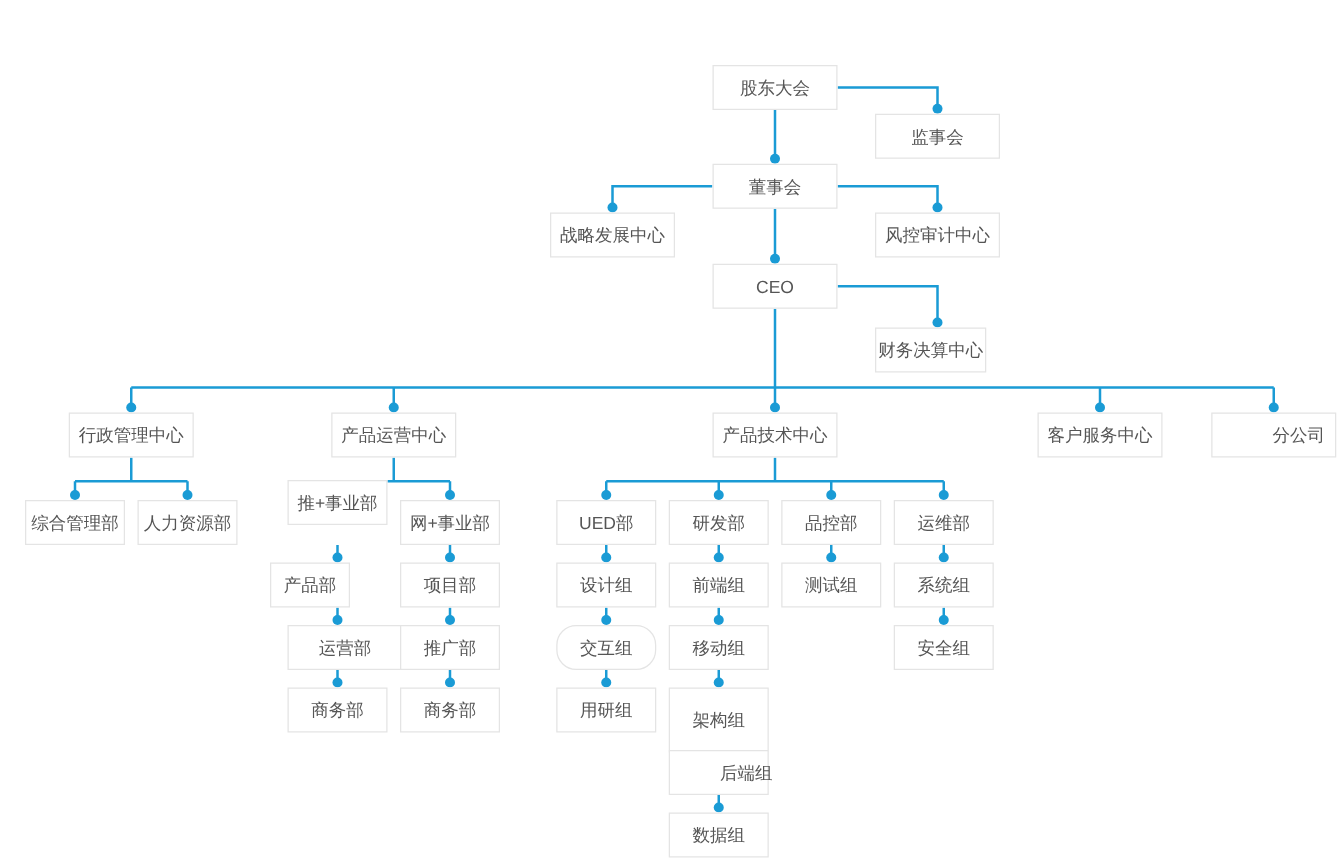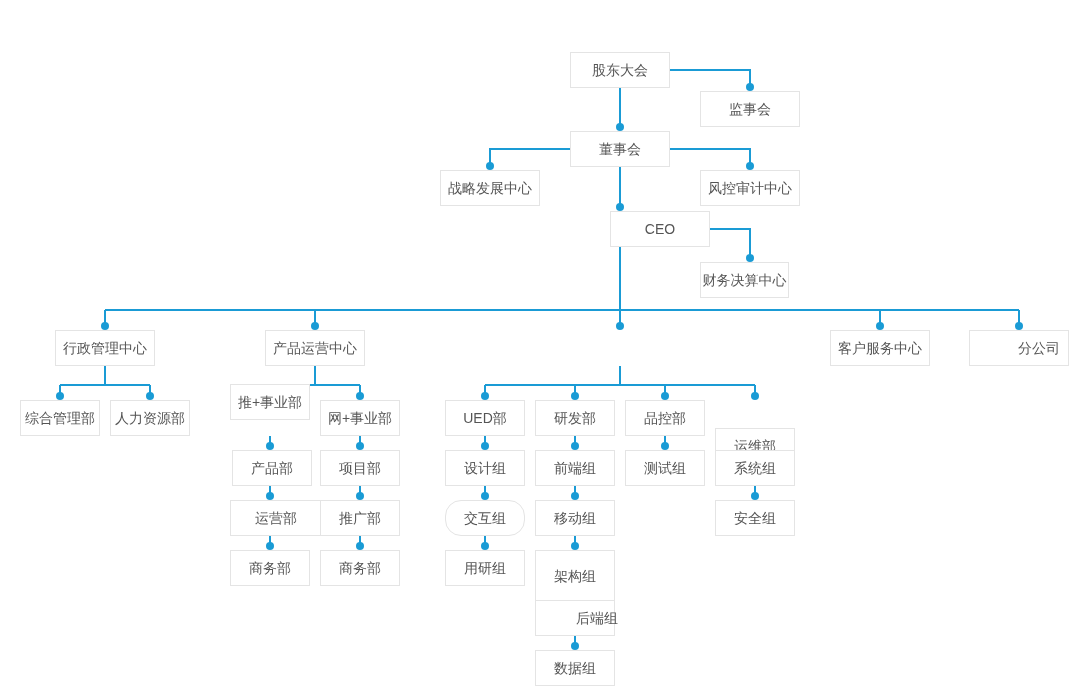--- a/index.html
+++ b/index.html
@@ -126,40 +126,41 @@
       <circle cx="575" cy="546" r="4" fill="#1a9bd5"></circle>
       <circle cx="575" cy="596" r="4" fill="#1a9bd5"></circle>
       <circle cx="575" cy="646" r="4" fill="#1a9bd5"></circle>
     </svg>
   <div class="nodes-layer" id="nodes-layer">
       <div class="node" style="left: 570px; top: 52px; width: 100px; height: 36px;">股东大会</div>
       <div class="node" style="left: 700px; top: 91px; width: 100px; height: 36px;">监事会</div>
       <div class="node" style="left: 570px; top: 131px; width: 100px; height: 36px; text-align: right;">董事会</div>
       <div class="node" style="left: 440px; top: 170px; width: 100px; height: 36px;">战略发展中心</div>
       <div class="node" style="left: 700px; top: 170px; width: 100px; height: 36px;">风控审计中心</div>
-      <div class="node" style="left: 570px; top: 211px; width: 100px; height: 36px; margin-left: 40px;">CEO</div>
+      <div class="node" style="left: 570px; top: 211px; width: 100px; height: 36px;">CEO</div>
       <div class="node" style="left: 700px; top: 262px; width: 89px; height: 36px;">财务决算中心</div>
       <div class="node" style="left: 55px; top: 330px; width: 100px; height: 36px;">行政管理中心</div>
       <div class="node" style="left: 265px; top: 330px; width: 100px; height: 36px;">产品运营中心</div>
+      <div class="node" style="left: 570px; top: 330px; width: 100px; height: 36px;">产品技术中心</div>
       <div class="node" style="left: 830px; top: 330px; width: 100px; height: 36px;">客户服务中心</div>
       <div class="node" style="left: 969px; top: 330px; width: 100px; height: 36px; padding-left: 40px;">分公司</div>
       <div class="node" style="left: 20px; top: 400px; width: 80px; height: 36px;">综合管理部</div>
       <div class="node" style="left: 110px; top: 400px; width: 80px; height: 36px;">人力资源部</div>
       <div class="node" style="left: 230px; top: 384px; width: 80px; height: 36px;">推+事业部</div>
       <div class="node" style="left: 320px; top: 400px; width: 80px; height: 36px;">网+事业部</div>
-      <div class="node" style="left: 232px; top: 450px; width: 80px; height: 36px;">产品部</div>
+      <div class="node" style="left: 216px; top: 450px; width: 64px; height: 36px;">产品部</div>
       <div class="node" style="left: 320px; top: 450px; width: 80px; height: 36px;">项目部</div>
       <div class="node" style="left: 230px; top: 500px; width: 92px; height: 36px;">运营部</div>
       <div class="node" style="left: 320px; top: 500px; width: 80px; height: 36px;">推广部</div>
       <div class="node" style="left: 230px; top: 550px; width: 80px; height: 36px;">商务部</div>
       <div class="node" style="left: 320px; top: 550px; width: 80px; height: 36px;">商务部</div>
       <div class="node" style="left: 445px; top: 400px; width: 80px; height: 36px;">UED部</div>
       <div class="node" style="left: 535px; top: 400px; width: 80px; height: 36px;">研发部</div>
       <div class="node" style="left: 625px; top: 400px; width: 80px; height: 36px;">品控部</div>
-      <div class="node" style="left: 715px; top: 400px; width: 80px; height: 36px; margin-top: 28px;">运维部</div>
+      <div class="node" style="left: 715px; top: 400px; width: 80px; height: 36px;">运维部</div>
       <div class="node" style="left: 445px; top: 450px; width: 80px; height: 36px;">设计组</div>
       <div class="node" style="left: 535px; top: 450px; width: 80px; height: 36px;">前端组</div>
       <div class="node" style="left: 625px; top: 450px; width: 80px; height: 36px;">测试组</div>
       <div class="node" style="left: 715px; top: 450px; width: 80px; height: 36px;">系统组</div>
       <div class="node" style="left: 445px; top: 500px; width: 80px; height: 36px; border-radius: 16px;">交互组</div>
       <div class="node" style="left: 535px; top: 500px; width: 80px; height: 36px;">移动组</div>
       <div class="node" style="left: 715px; top: 500px; width: 80px; height: 36px;">安全组</div>
       <div class="node" style="left: 445px; top: 550px; width: 80px; height: 36px;">用研组</div>
       <div class="node" style="left: 535px; top: 550px; width: 80px; height: 52px;">架构组</div>
       <div class="node" style="left: 535px; top: 600px; width: 80px; height: 36px; padding-left: 44px;">后端组</div>

